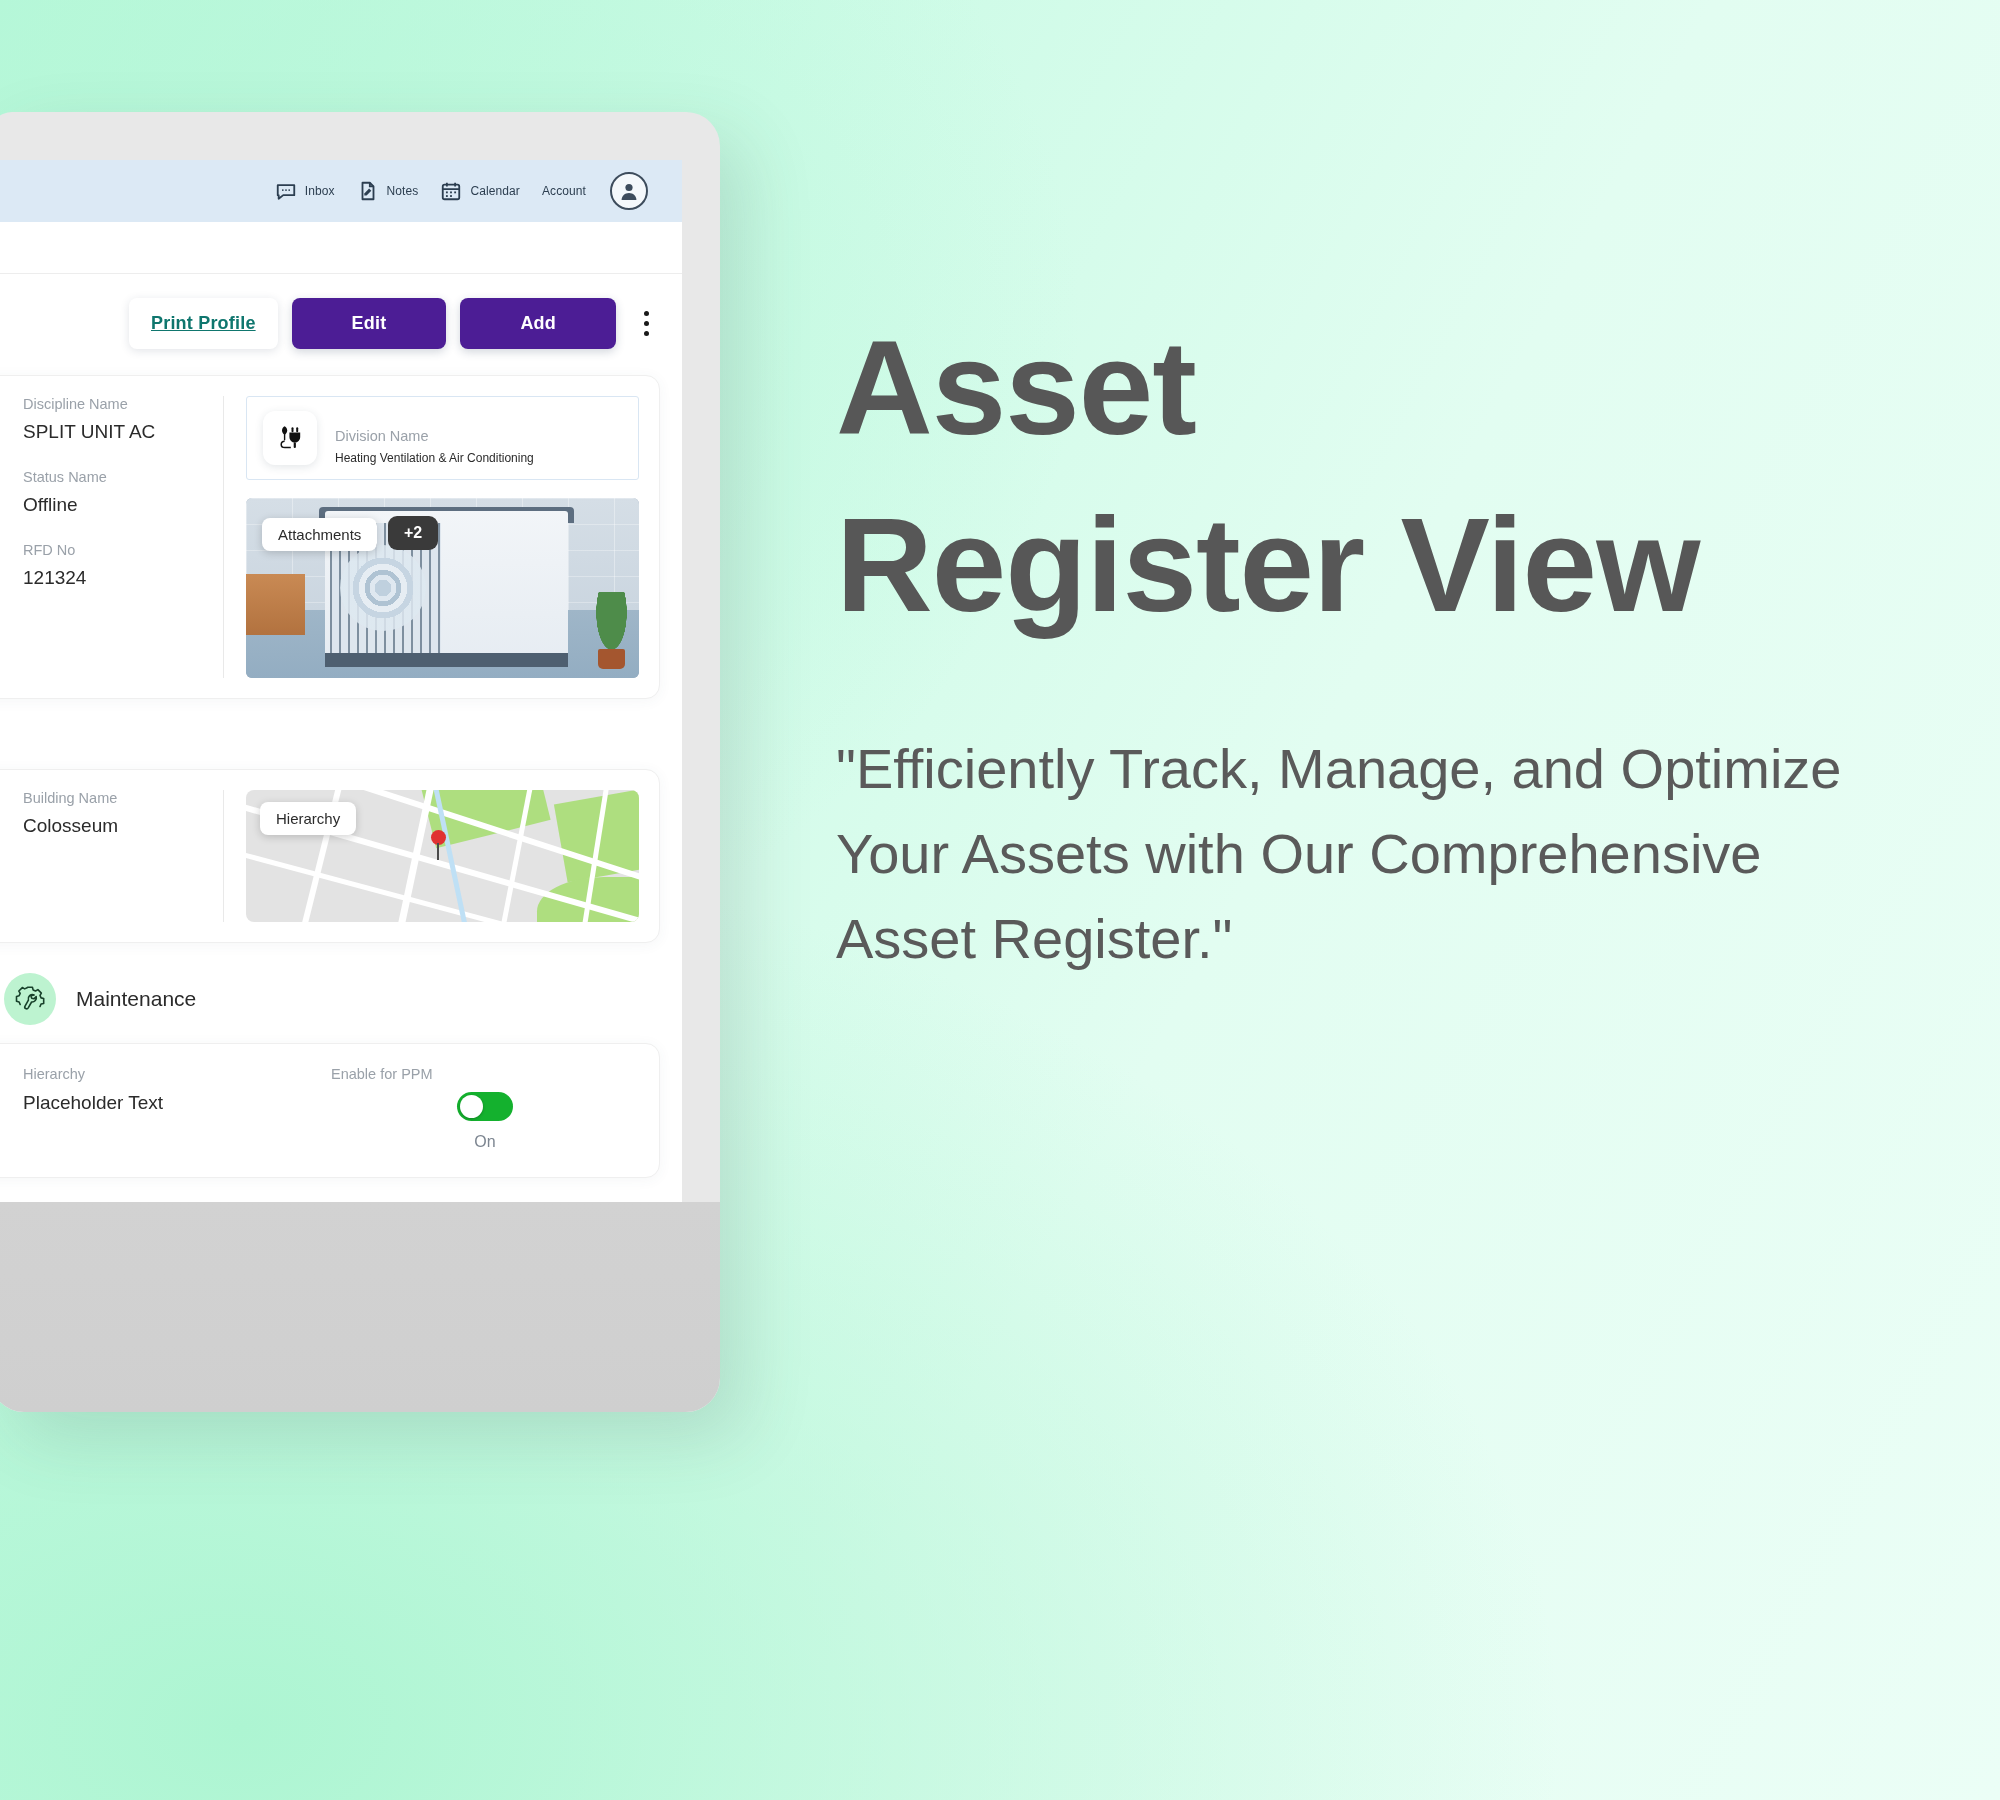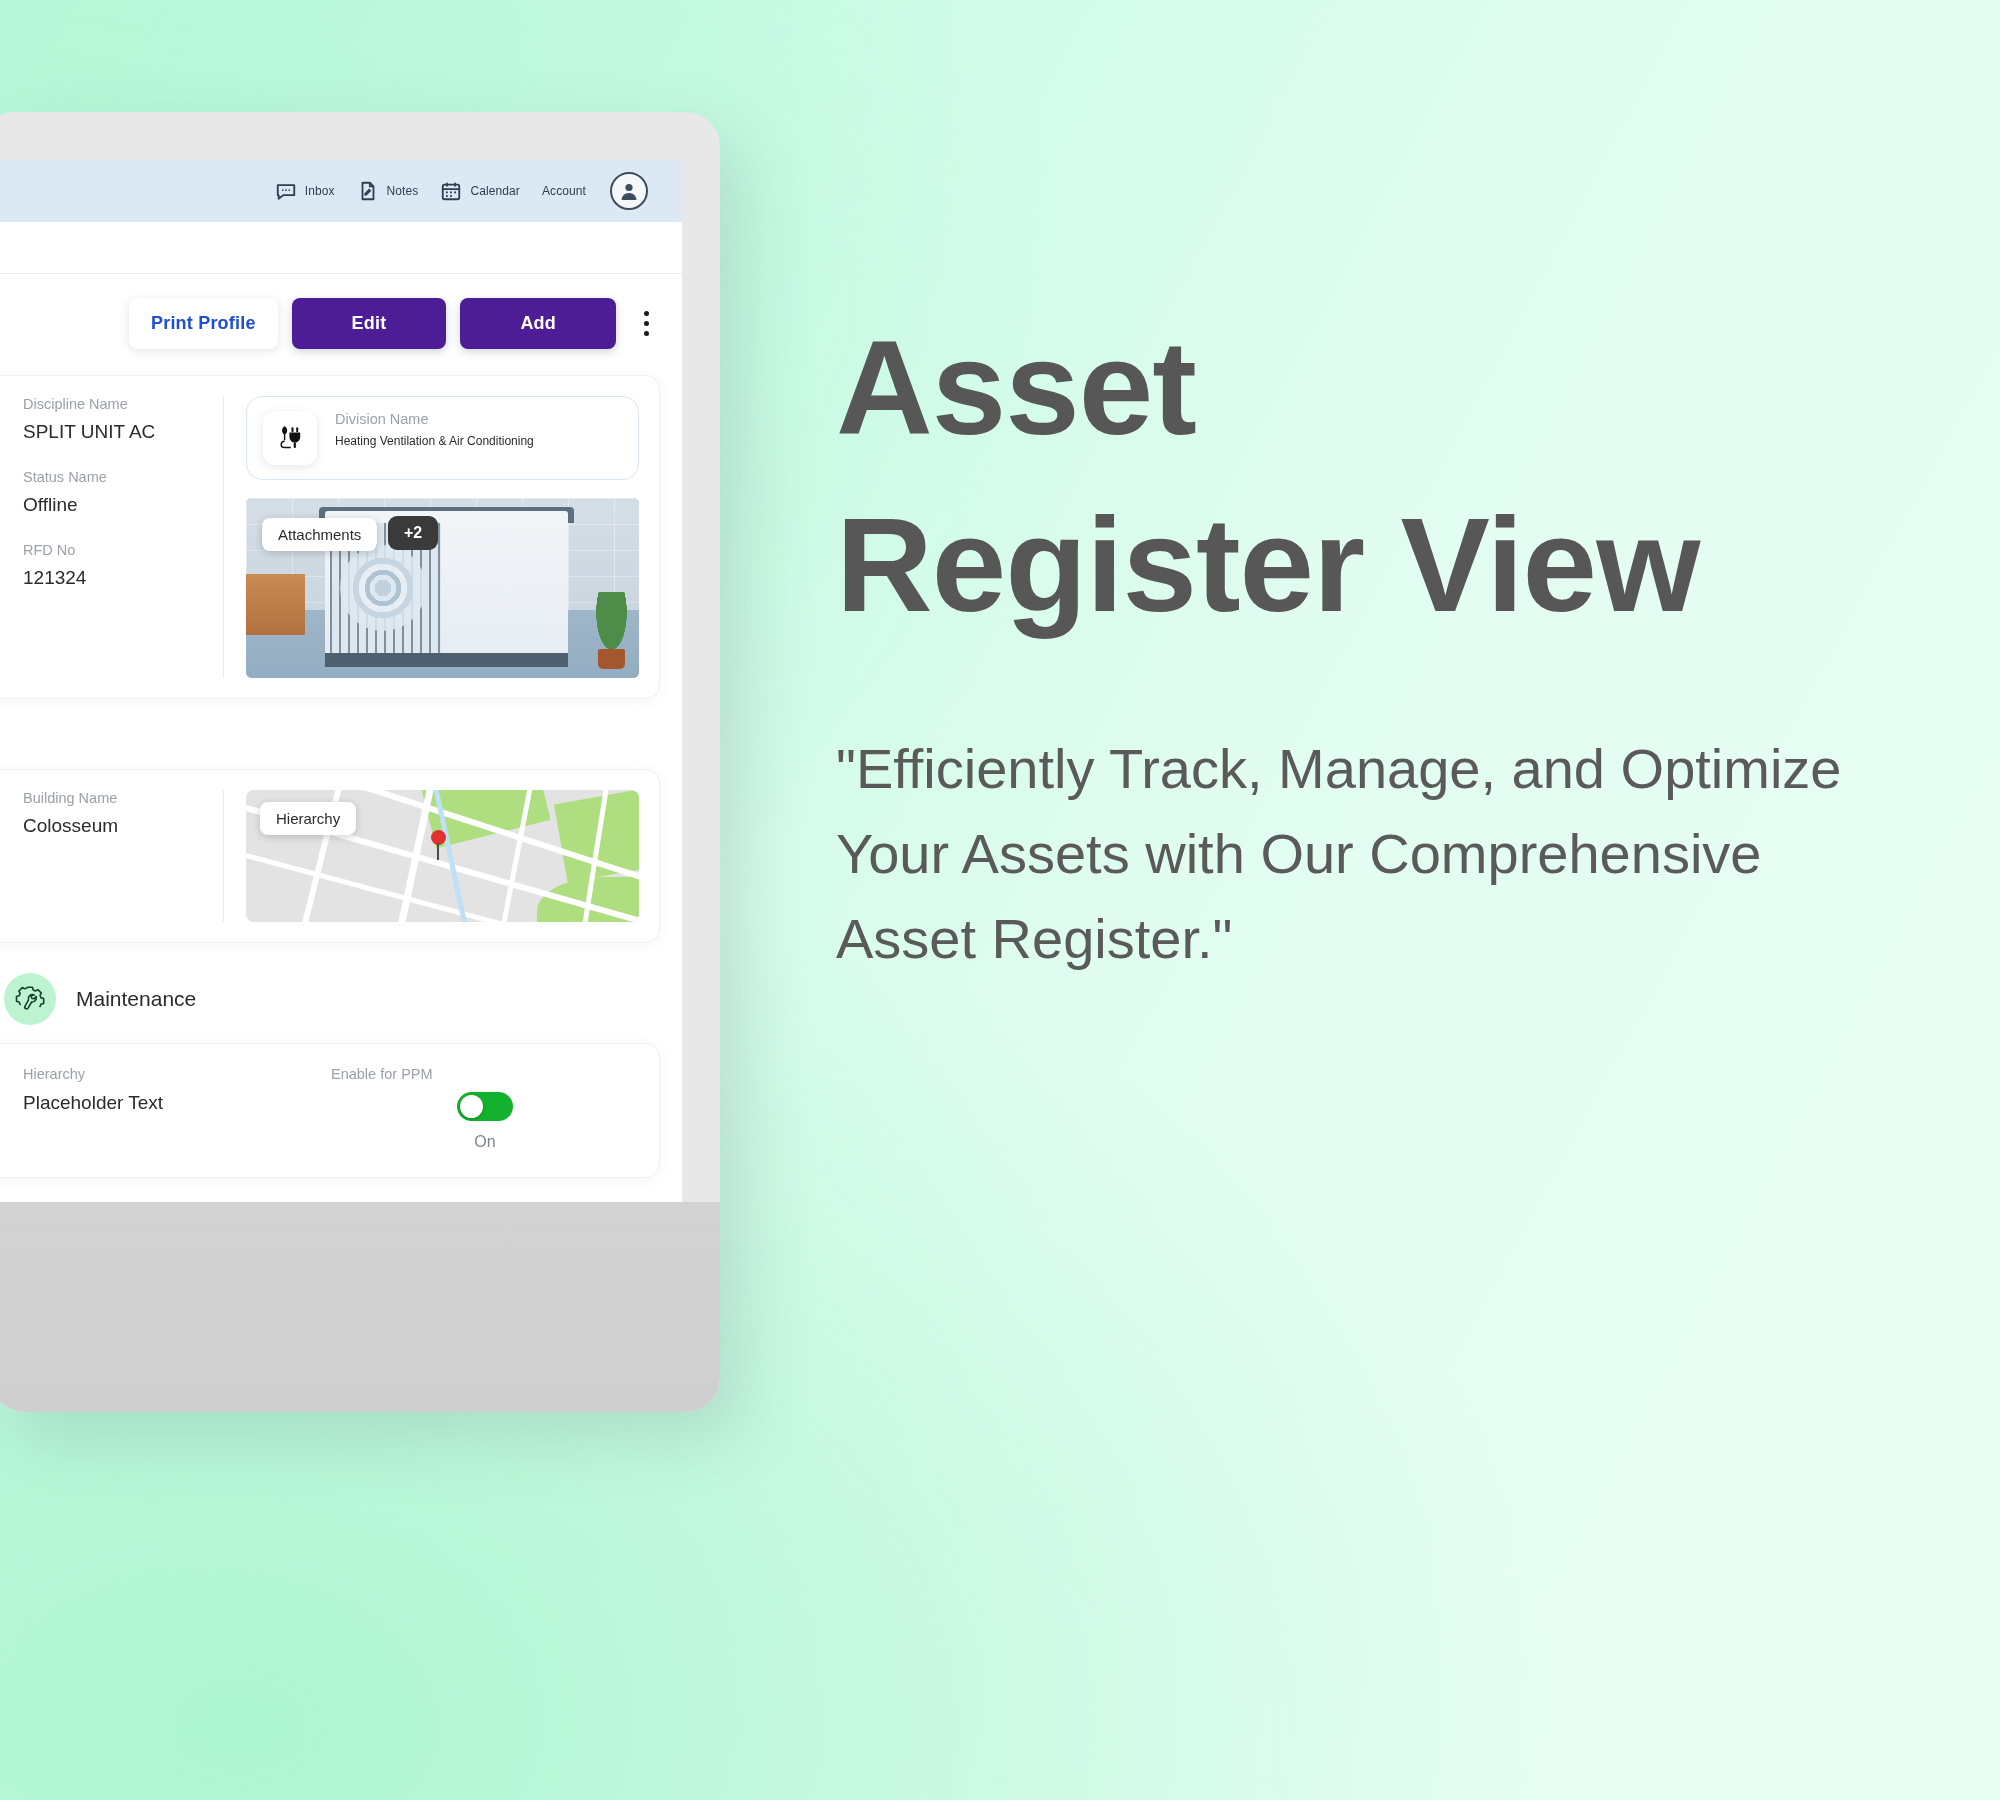--- a/index.html
+++ b/index.html
@@ -60,22 +60,22 @@
   .toolbar {
     display:flex; align-items:center; justify-content:flex-end;
     gap:14px; padding:24px 22px 26px 0;
   }
   .btn {
     border:none; border-radius:8px; cursor:pointer;
     font-size:18px; font-weight:bold; letter-spacing:.2px;
     font-family:"Liberation Sans", sans-serif;
   }
   .btn-ghost {
-    background:#FFFFFF; color:#1d4ed8;
-    padding:15px 22px; box-shadow:0 2px 10px rgba(30,50,80,.13);
+    background:#FFFFFF; color:#0f766e;
+    padding:15px 22px; box-shadow:0 2px 10px rgba(30,50,80,.13);text-decoration:underline;
   }
   .btn-primary {
     background:#4c1d95; color:#FFFFFF;
     padding:15px 60px; box-shadow:0 3px 10px rgba(30,50,80,.20);
   }
   .kebab {
     width:28px; height:40px; display:flex; flex-direction:column;
     align-items:center; justify-content:center; gap:5px; cursor:pointer;
     margin-left:2px;
   }
@@ -91,22 +91,22 @@
   .card-fields { width:200px; flex:none; padding-right:16px; }
   .card-right { flex:1; border-left:1px solid #E9E9E9; padding-left:22px; }
 
   .field { margin-bottom:26px; }
   .field:last-child { margin-bottom:0; }
   .flabel { font-size:14.5px; color:#9AA1A9; margin-bottom:9px; }
   .fvalue { font-size:19px; color:#2B2B2B; }
 
   
   .division {
-    border:1px solid #D9E6F3; border-radius:16px;
-    display:flex; align-items:flex-start; gap:18px;
+    border:1px solid #D9E6F3; border-radius:3px;
+    display:flex; align-items:flex-end; gap:18px;
     padding:14px 16px; margin-bottom:18px; background:#fff;
   }
   .div-icon {
     width:54px; height:54px; flex:none; border-radius:12px;
     background:#FFFFFF; box-shadow:0 2px 9px rgba(40,60,80,.13);
     display:flex; align-items:center; justify-content:center;
   }
   .div-txt .flabel { margin-bottom:7px; }
   .div-txt .fvalue { font-size:12px; }
 

